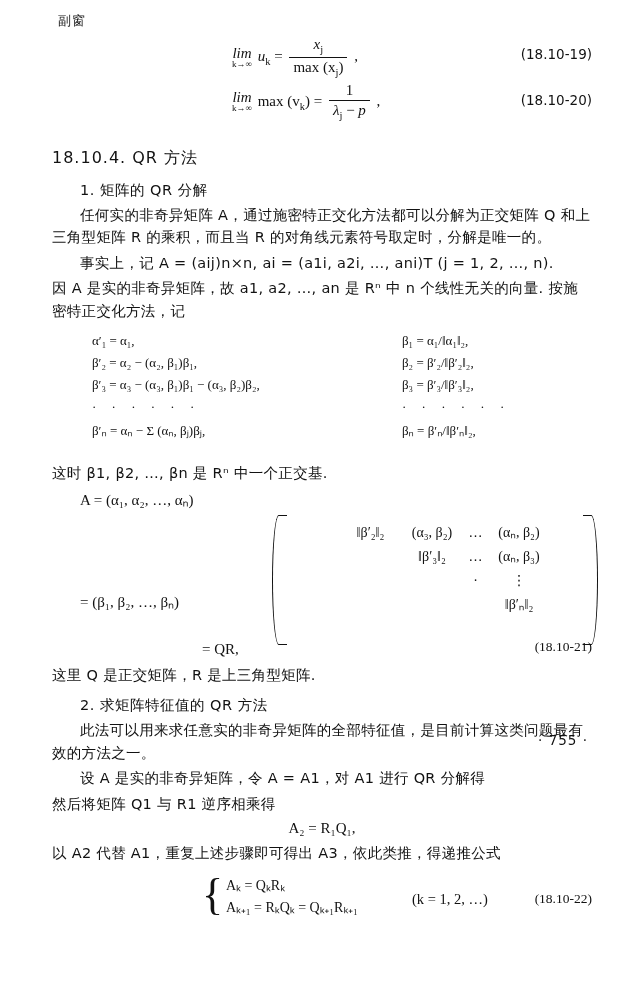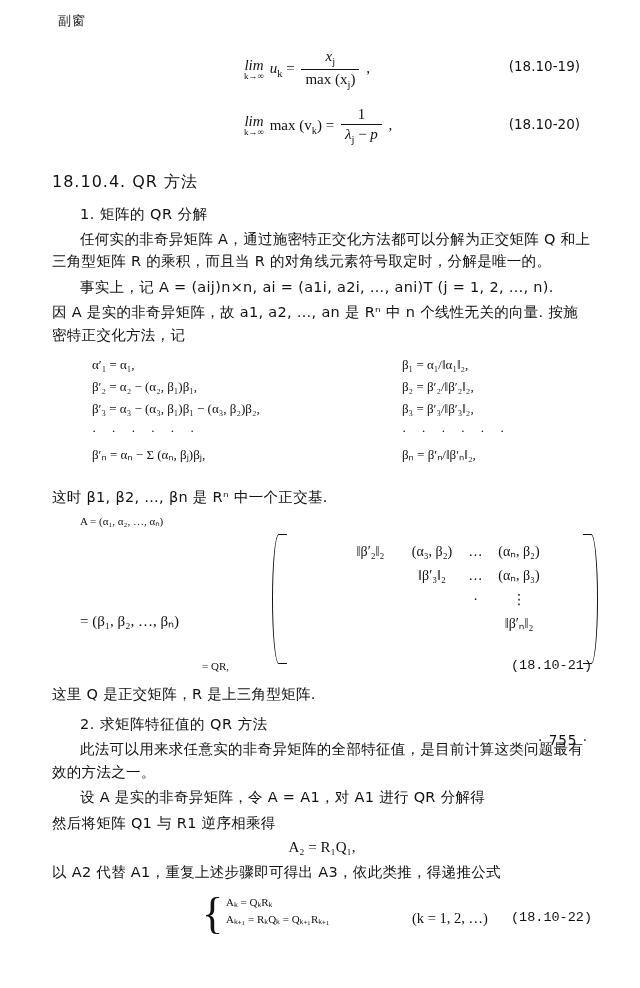--- a/index.html
+++ b/index.html
@@ -34,21 +34,21 @@
     color: #1a1a1a;
   }
   .content {
     position: absolute;
     left: 52px;
     top: 36px;
     width: 540px;
   }
   .eq-block {
     position: relative;
-    margin: 12px;
+    margin: 0;
     height: 46px;
   }
   .eq-center {
     position: absolute;
     left: 180px;
     top: 0;
     font-family: "Liberation Serif", serif;
     font-size: 15px;
   }
   .eq-tag {
@@ -104,21 +104,21 @@
     font-size: 14.5px;
     line-height: 1.55;
     margin: 3px 0;
     text-indent: 28px;
     letter-spacing: 0.3px;
     font-family: "DejaVu Sans", sans-serif;
   }
   p.para.noindent { text-indent: 0; }
   .mathline {
     font-family: "Liberation Serif", serif;
-    font-size: 11px;
+    font-size: 15px;
     margin: 4px 0;
   }
   .gram-table {
     margin: 8px 0 20px 0;
     width: 100%;
     border-collapse: collapse;
     font-family: "Liberation Serif", serif;
     font-size: 13px;
   }
   .gram-table td {
@@ -177,21 +177,21 @@
   .mrow {
     height: 24px;
     line-height: 24px;
     white-space: nowrap;
   }
   .mcell { display: inline-block; text-align: center; }
   .eq-tag-inline {
     position: absolute;
     right: 0;
     font-size: 13.5px;
-    font-family: Liberation Mono, monospace;
+    font-family: Liberation Serif, serif;
   }
   .center-math {
     text-align: center;
     font-family: "Liberation Serif", serif;
     font-size: 15px;
     margin: 5px 0;
   }
   .brace-block {
     position: relative;
     margin: 6px 0 2px 0;
@@ -203,21 +203,21 @@
     top: 2px;
     font-size: 44px;
     line-height: 44px;
     font-family: "Liberation Serif", serif;
   }
   .brace-lines {
     position: absolute;
     left: 174px;
     top: 4px;
     font-family: "Liberation Serif", serif;
-    font-size: 11px;
+    font-size: 14px;
     line-height: 1.6;
   }
   .brace-cond {
     position: absolute;
     left: 360px;
     top: 20px;
     font-family: "Liberation Serif", serif;
     font-size: 14.5px;
   }
   .page-number {

